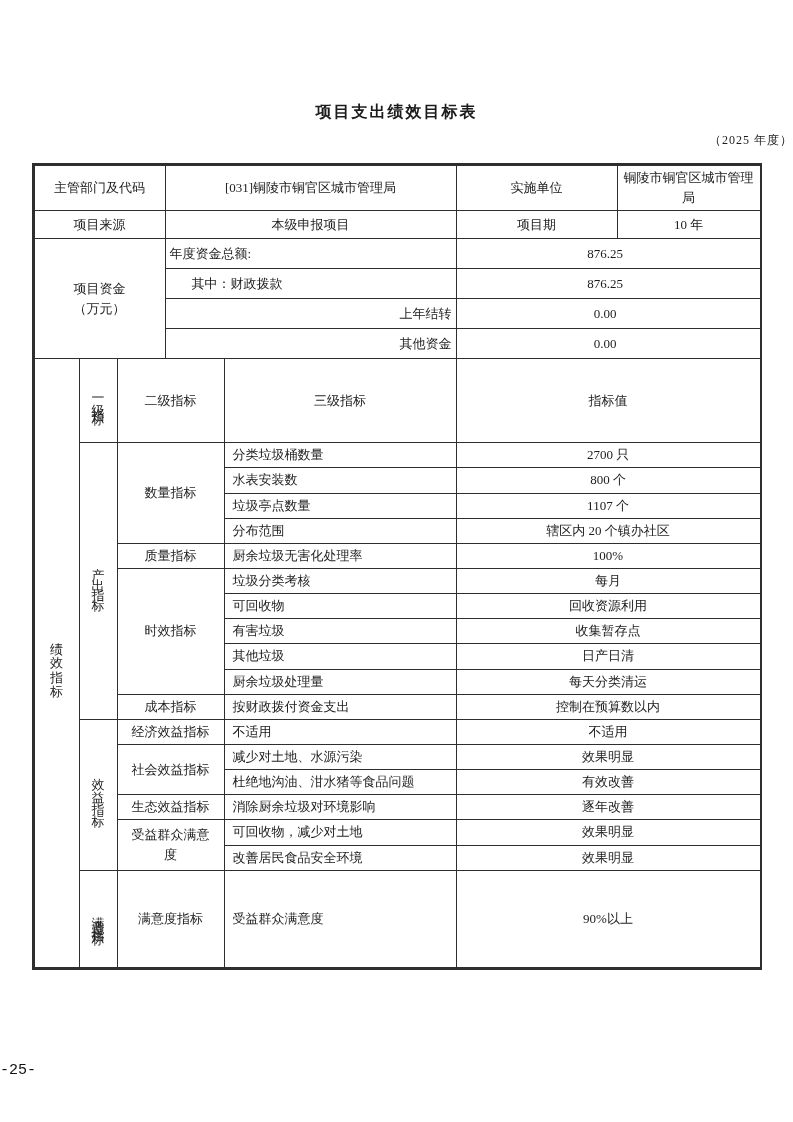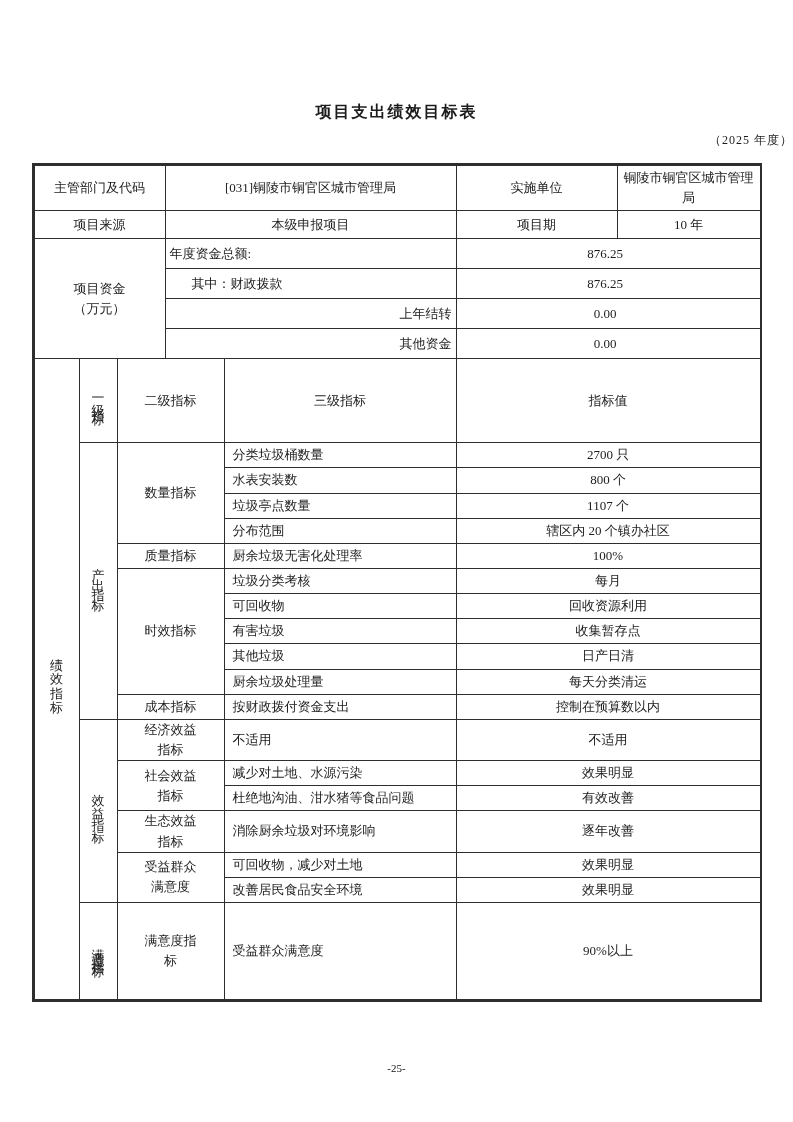--- a/index.html
+++ b/index.html
@@ -17,34 +17,34 @@
   td {
     border:1px solid #2e2e2e; font-size:13px; text-align:center;
     vertical-align:middle; padding:2px 4px; line-height:1.55;
     overflow:hidden; word-break:break-all;
   }
   td.left  { text-align:left; padding-left:8px; }
   td.right { padding-right:10px; }
   td.pl10  { text-align:left; padding-left:4px; }
   td.pl26  { text-align:left; padding-left:26px; }
   td.pl68  { text-align:right; padding-left:68px; }
-  td.l2cell { padding:0 26px; }
+  td.l2cell { padding:0 10px; }
   .prewrap { white-space:pre-line; }
   td.vcell { padding:0; }
   .vtext { display:inline-block; writing-mode:vertical-lr; text-orientation:upright; line-height:1; }
   .ls4  { letter-spacing:4px; }
   .ls10 { letter-spacing:10px; }
   .ls12 { letter-spacing:12px; }
   .ls14 { letter-spacing:14px; }
   tr.h29 { height:29px; } tr.h45 { height:45px; } tr.h28 { height:28px; }
   tr.h30 { height:30px; } tr.h43 { height:43px; } tr.h84 { height:84px; }
   tr.h22 { height:22px; } tr.h97 { height:97px; }
   .pageno {
-    position:absolute; left:0; right:0; top:1062px; text-align:center;
-    font-size:11px; font-family:Liberation Serif, serif; color:#111;
+    position:absolute; left:0; right:0; top:1062px; text-align:left;
+    font-size:15px; font-family:Liberation Mono, monospace; color:#111;
   }
 </style>
 </head>
 <body>
 
 <div class="page">
 
   <div class="title">项目支出绩效目标表</div>
   <div class="subtitle">（2025 年度）</div>
 

